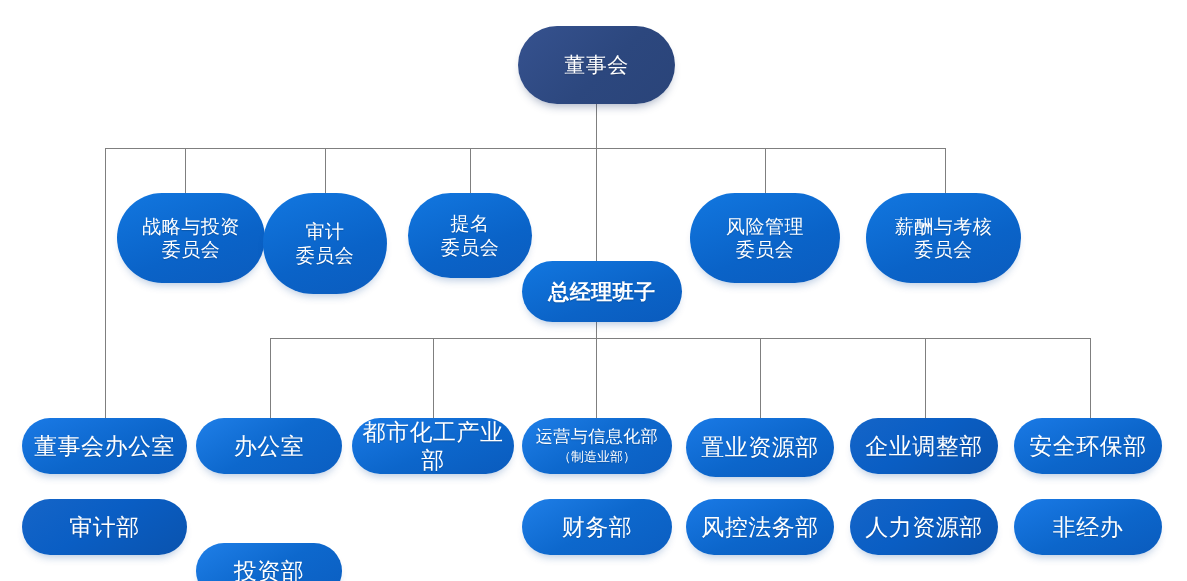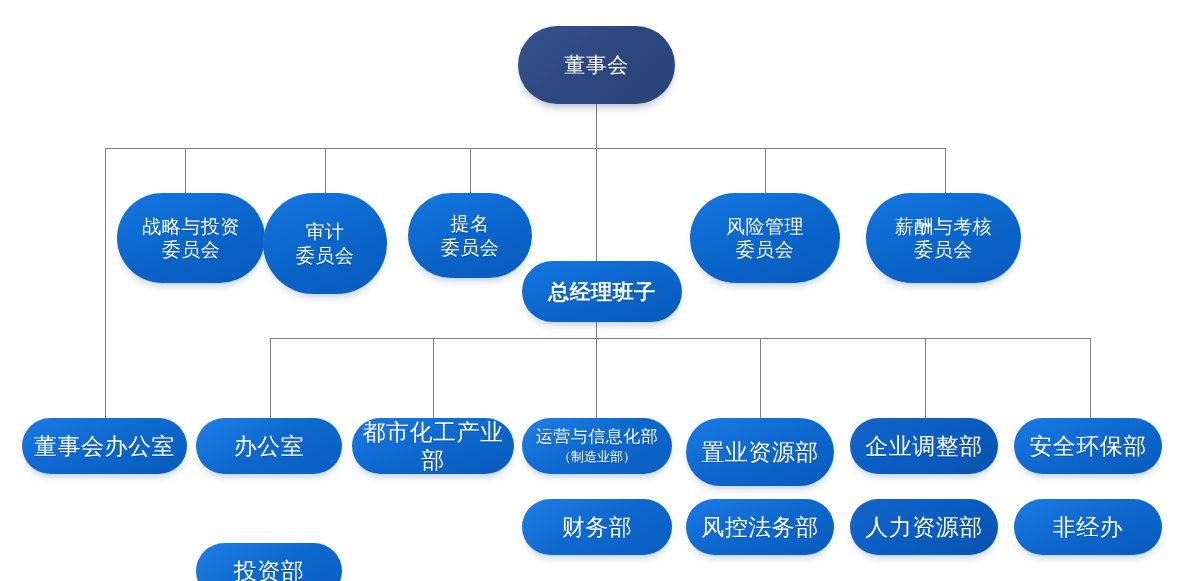--- a/index.html
+++ b/index.html
@@ -152,32 +152,35 @@
 
   <div class="node dept" style="left:352px; top:418px; width:162px; height:56px;">
     <span>都市化工产业部</span>
   </div>
 
   <div class="node dept alt" style="left:522px; top:418px; width:150px; height:56px; font-size:17px;">
     <span>运营与信息化部</span>
     <span class="sub">（制造业部）</span>
   </div>
 
-  <div class="node dept" style="left:686px; top:418px; width:148px; height:68px;">
+  <div class="node dept" style="left:686px; top:418px; width:148px; height:59px;">
     <span>置业资源部</span>
   </div>
 
   <div class="node dept deep" style="left:850px; top:418px; width:148px; height:56px;">
     <span>企业调整部</span>
   </div>
 
   <div class="node dept" style="left:1014px; top:418px; width:148px; height:56px;">
     <span>安全环保部</span>
   </div>
 
+  <div class="node dept deep" style="left:22px; top:499px; width:165px; height:56px;">
+    <span>审计部</span>
+  </div>
 
   <div class="node dept alt" style="left:196px; top:499px; width:146px; height:56px;margin-top:44px;">
     <span>投资部</span>
   </div>
 
 
   <div class="node dept alt" style="left:522px; top:499px; width:150px; height:56px;">
     <span>财务部</span>
   </div>
 

